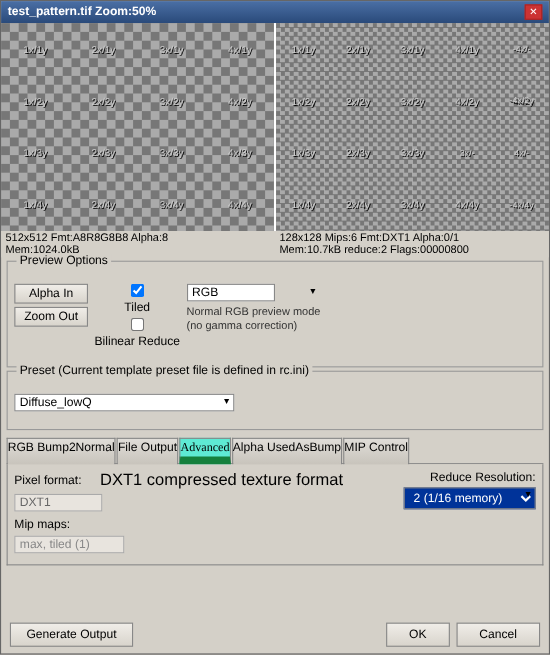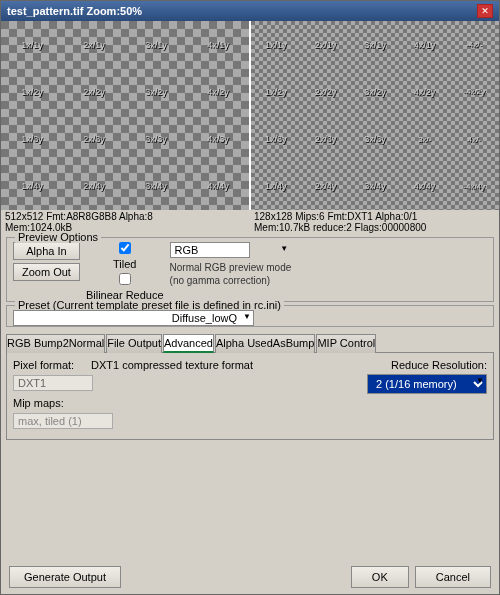--- a/index.html
+++ b/index.html
@@ -69,21 +69,21 @@
     .preview-info-left, .preview-info-right {
       flex: 1;
       padding: 1px 4px;
       font-size: 10px;
       color: #000;
       background: #d4d0c8;
     }
     .section {
       border: 1px solid #999;
       margin: 3px 5px;
-      padding: 0 6px;
+      padding: 16px 6px;
       position: relative;
       flex-shrink: 0;
     }
     .section-title {
       position: absolute;
       top: -7px;
       left: 8px;
       background: #d4d0c8;
       padding: 0 3px;
       font-size: 11px;
@@ -153,22 +153,21 @@
     }
     .preview-mode-text {
       font-size: 10px;
       color: #333;
       line-height: 1.3;
     }
     .preset-section {
       margin-top: 0;
     }
     .preset-select {
-      width: 241px;
-      text-align: right;
+      width: 200px;
     }
     .tabs-container {
       margin: 3px 5px 0;
       flex-shrink: 0;
     }
     .tabs {
       display: flex;
       gap: 0;
       border-bottom: 1px solid #888;
     }
@@ -177,23 +176,24 @@
       border: 1px solid #888;
       border-bottom: none;
       padding: 2px 0;
       font-size: 11px;
       cursor: pointer;
       margin-right: 1px;
       position: relative;
       top: 1px;
     }
     .tab.active {
-      background: #ffffff;
-      border-bottom: 2px solid #15803d;
+      background: #5eead4;
+      border-bottom: 7px solid #15803d;
       z-index: 1;
+      font-family: Liberation Serif, serif;
     }
     .tab-content {
       border: 1px solid #888;
       border-top: none;
       padding: 6px;
       background: #d4d0c8;
       margin: 0 5px;
       flex-shrink: 0;
     }
     .tab-row {
@@ -243,21 +243,21 @@
       border: 1px solid #888;
       padding: 4px 20px;
       font-size: 11px;
       cursor: pointer;
       margin-left: 6px;
     }
     .right-buttons {
       display: flex;
     }
     .format-text {
-      font-size: 11px;
+      font-size: 15px;
       color: #000;
     }
   </style>
 </head>
 <body>
 
 <div class="window">
 
   <div class="title-bar">
     <span class="title-bar-text">test_pattern.tif  Zoom:50%</span>

